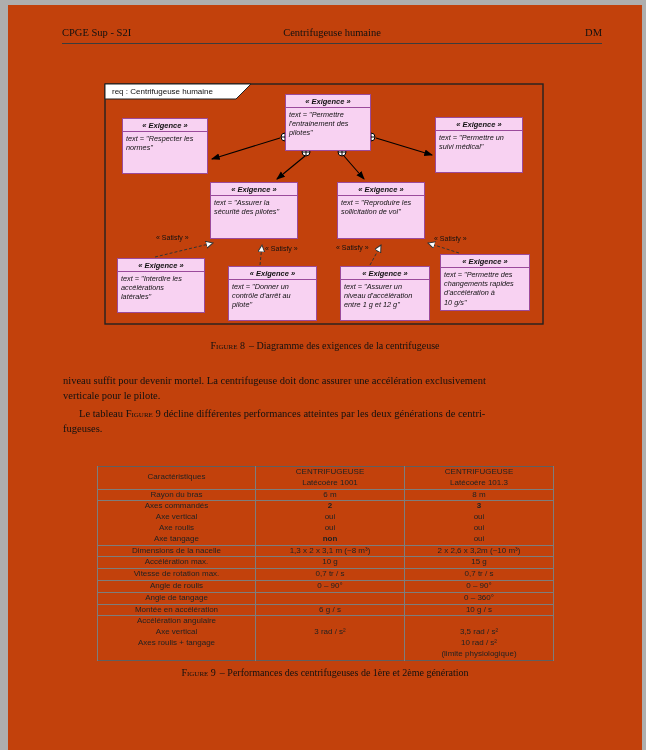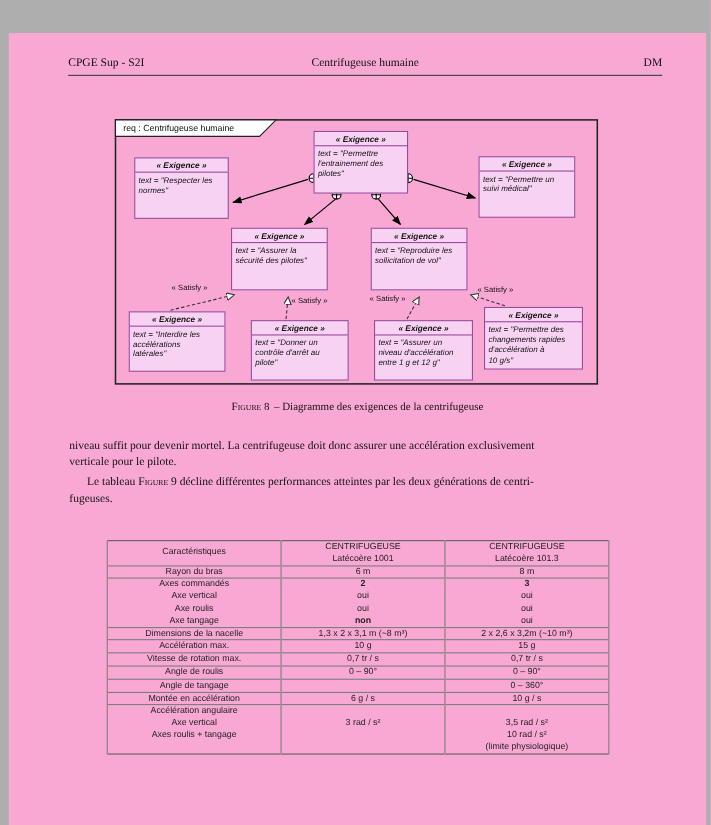--- a/index.html
+++ b/index.html
@@ -3,21 +3,21 @@
 <meta charset="utf-8">
 <style>
   html,body { margin:0; padding:0; }
   body {
     width:646px; height:750px; position:relative; overflow:hidden;
     background:#aeaeae;
     font-family:"Liberation Serif", serif;
   }
   .page {
     position:absolute; left:8px; top:5px; right:4px; bottom:0;
-    background:#f9a8d4; color:#111;margin-top:25px;
+    background:#c2410c; color:#111;
   }
 
   
   .doc-header {
     position:absolute; left:54px; top:22px; width:540px;
     display:grid; grid-template-columns:1fr auto 1fr;
     font-size:10.5px; padding-bottom:5px; border-bottom:1px solid #3c3c3c;
   }
   .doc-header .h-center { text-align:center; }
   .doc-header .h-right  { text-align:right; }
@@ -283,14 +283,17 @@
           <td>10 rad / s²</td>
         </tr>
       <tr class="cont">
           <td></td>
           <td></td>
           <td>(limite physiologique)</td>
         </tr>
     </tbody>
   </table>
 
+  <div class="caption" style="top:662px;">
+    <span class="cap-label">Figure 9</span><span>– Performances des centrifugeuses de 1ère et 2ème génération</span>
+  </div>
 
 </div>
 
 </body></html>

